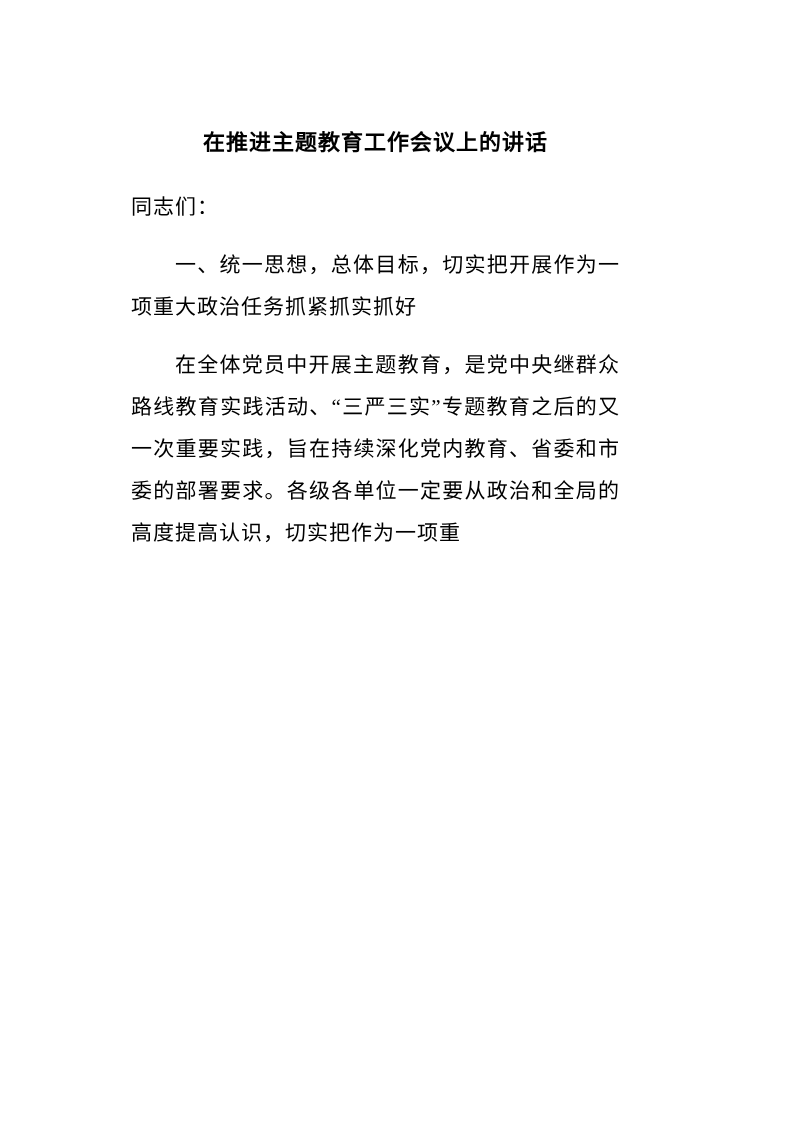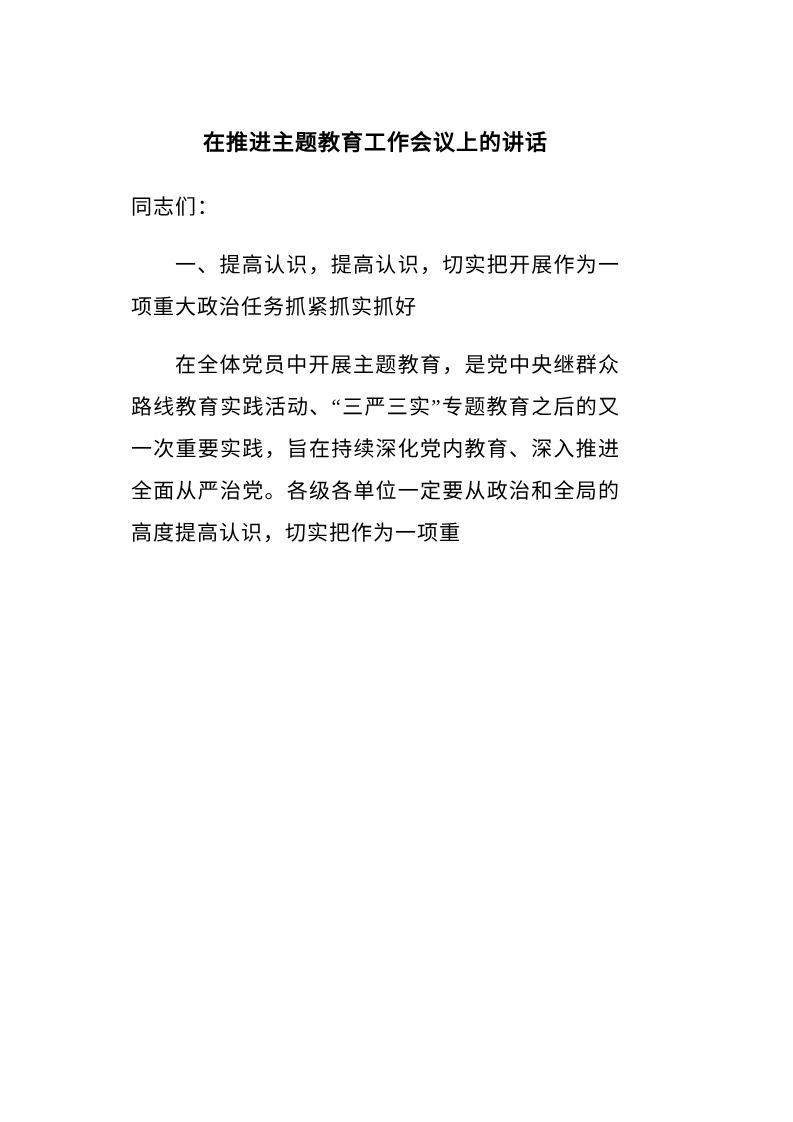--- a/index.html
+++ b/index.html
@@ -46,17 +46,17 @@
 <body>
 
 <div class="page">
   <h1 class="doc-title">在推进主题教育工作会议上的讲话</h1>
 
   <div class="doc-body">
     <p class="salutation">同志们：</p>
 
 
 
-    <p class="para">一、提高认识，提高认识，切实把开展作为一项重大政治任务抓紧抓实抓好</p>
+    <p class="para">一、统一思想，总体目标，切实把开展作为一项重大政治任务抓紧抓实抓好</p>
 
-    <p class="para">在全体党员中开展主题教育，是党中央继群众路线教育实践活动、“三严三实”专题教育之后的又一次重要实践，旨在持续深化党内教育、深入推进全面从严治党。各级各单位一定要从政治和全局的高度提高认识，切实把作为一项重</p>
+    <p class="para">在全体党员中开展主题教育，是党中央继群众路线教育实践活动、“三严三实”专题教育之后的又一次重要实践，旨在持续深化党内教育、省委和市委的部署要求。各级各单位一定要从政治和全局的高度提高认识，切实把作为一项重</p>
   </div>
 </div>
 
 </body></html>

